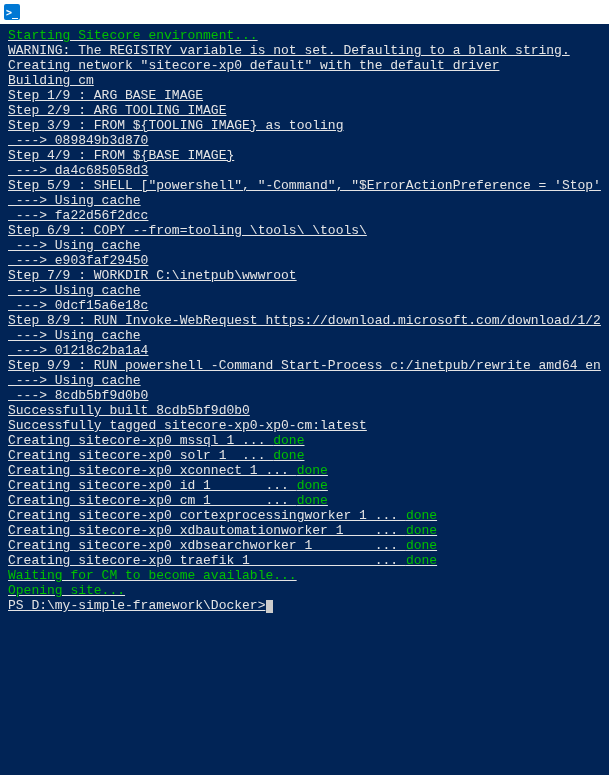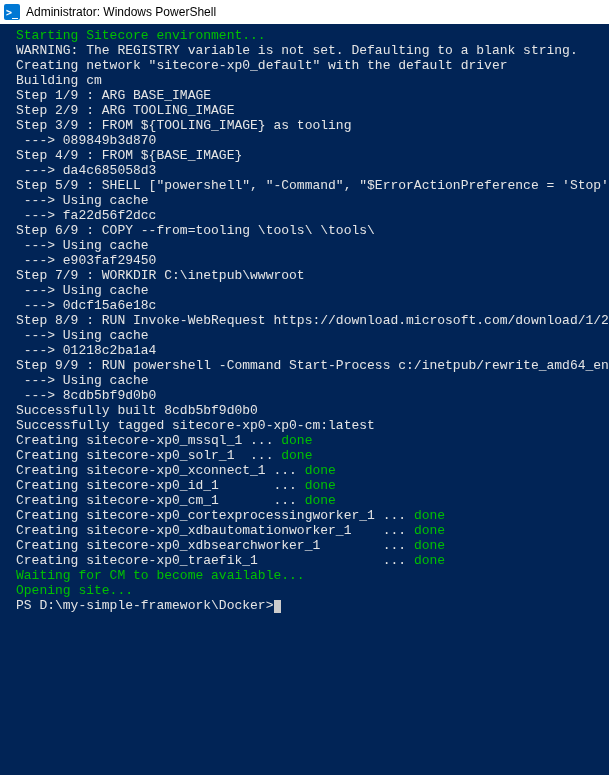--- a/index.html
+++ b/index.html
@@ -37,35 +37,35 @@
   .ps-icon{
     width:16px;height:16px;
     background:var(--ps-icon-bg);
     color:var(--ps-icon-fg);
     display:flex;align-items:center;justify-content:center;
     font-weight:bold;font-size:10px;
     border-radius:2px;
     font-family:Consolas,monospace;
   }
   .term{
-    padding:4px 2px 2px 16px;
+    padding:4px 2px 2px 8px;
     white-space:pre;
     overflow:hidden;
+    text-decoration:underline;
   }
   .line{display:block;}
   .green{color:var(--green);}
   .prompt-cursor{
     display:inline-block;
     width:7px;height:13px;
     background:#cccccc;
     vertical-align:text-bottom;
     margin-left:1px;
   }
 </style>
 </head>
 <body>
 
 <div class="titlebar">
   <span class="ps-icon">&gt;_</span>
-  <span>Administrator: Windows PowerShell</span>
 </div>
 
 <div class="term" id="terminal"><span class="line green">Starting Sitecore environment...</span><span class="line">WARNING: The REGISTRY variable is not set. Defaulting to a blank string.</span><span class="line">Creating network "sitecore-xp0_default" with the default driver</span><span class="line">Building cm</span><span class="line">Step 1/9 : ARG BASE_IMAGE</span><span class="line">Step 2/9 : ARG TOOLING_IMAGE</span><span class="line">Step 3/9 : FROM ${TOOLING_IMAGE} as tooling</span><span class="line"> ---&gt; 089849b3d870</span><span class="line"></span><span class="line">Step 4/9 : FROM ${BASE_IMAGE}</span><span class="line"> ---&gt; da4c685058d3</span><span class="line">Step 5/9 : SHELL ["powershell", "-Command", "$ErrorActionPreference = 'Stop'</span><span class="line"> ---&gt; Using cache</span><span class="line"> ---&gt; fa22d56f2dcc</span><span class="line">Step 6/9 : COPY --from=tooling \tools\ \tools\</span><span class="line"> ---&gt; Using cache</span><span class="line"> ---&gt; e903faf29450</span><span class="line">Step 7/9 : WORKDIR C:\inetpub\wwwroot</span><span class="line"> ---&gt; Using cache</span><span class="line"> ---&gt; 0dcf15a6e18c</span><span class="line">Step 8/9 : RUN Invoke-WebRequest https://download.microsoft.com/download/1/2</span><span class="line"> ---&gt; Using cache</span><span class="line"> ---&gt; 01218c2ba1a4</span><span class="line">Step 9/9 : RUN powershell -Command Start-Process c:/inetpub/rewrite_amd64_en</span><span class="line"> ---&gt; Using cache</span><span class="line"> ---&gt; 8cdb5bf9d0b0</span><span class="line"></span><span class="line">Successfully built 8cdb5bf9d0b0</span><span class="line">Successfully tagged sitecore-xp0-xp0-cm:latest</span><span class="line"><span>Creating sitecore-xp0_mssql_1 ... </span><span class="green">done</span></span><span class="line"><span>Creating sitecore-xp0_solr_1  ... </span><span class="green">done</span></span><span class="line"><span>Creating sitecore-xp0_xconnect_1 ... </span><span class="green">done</span></span><span class="line"><span>Creating sitecore-xp0_id_1       ... </span><span class="green">done</span></span><span class="line"><span>Creating sitecore-xp0_cm_1       ... </span><span class="green">done</span></span><span class="line"><span>Creating sitecore-xp0_cortexprocessingworker_1 ... </span><span class="green">done</span></span><span class="line"><span>Creating sitecore-xp0_xdbautomationworker_1    ... </span><span class="green">done</span></span><span class="line"><span>Creating sitecore-xp0_xdbsearchworker_1        ... </span><span class="green">done</span></span><span class="line"><span>Creating sitecore-xp0_traefik_1                ... </span><span class="green">done</span></span><span class="line green">Waiting for CM to become available...</span><span class="line green">Opening site...</span><span class="line"><span>PS D:\my-simple-framework\Docker&gt;</span><span class="prompt-cursor"></span></span></div>
 
 </body></html>

